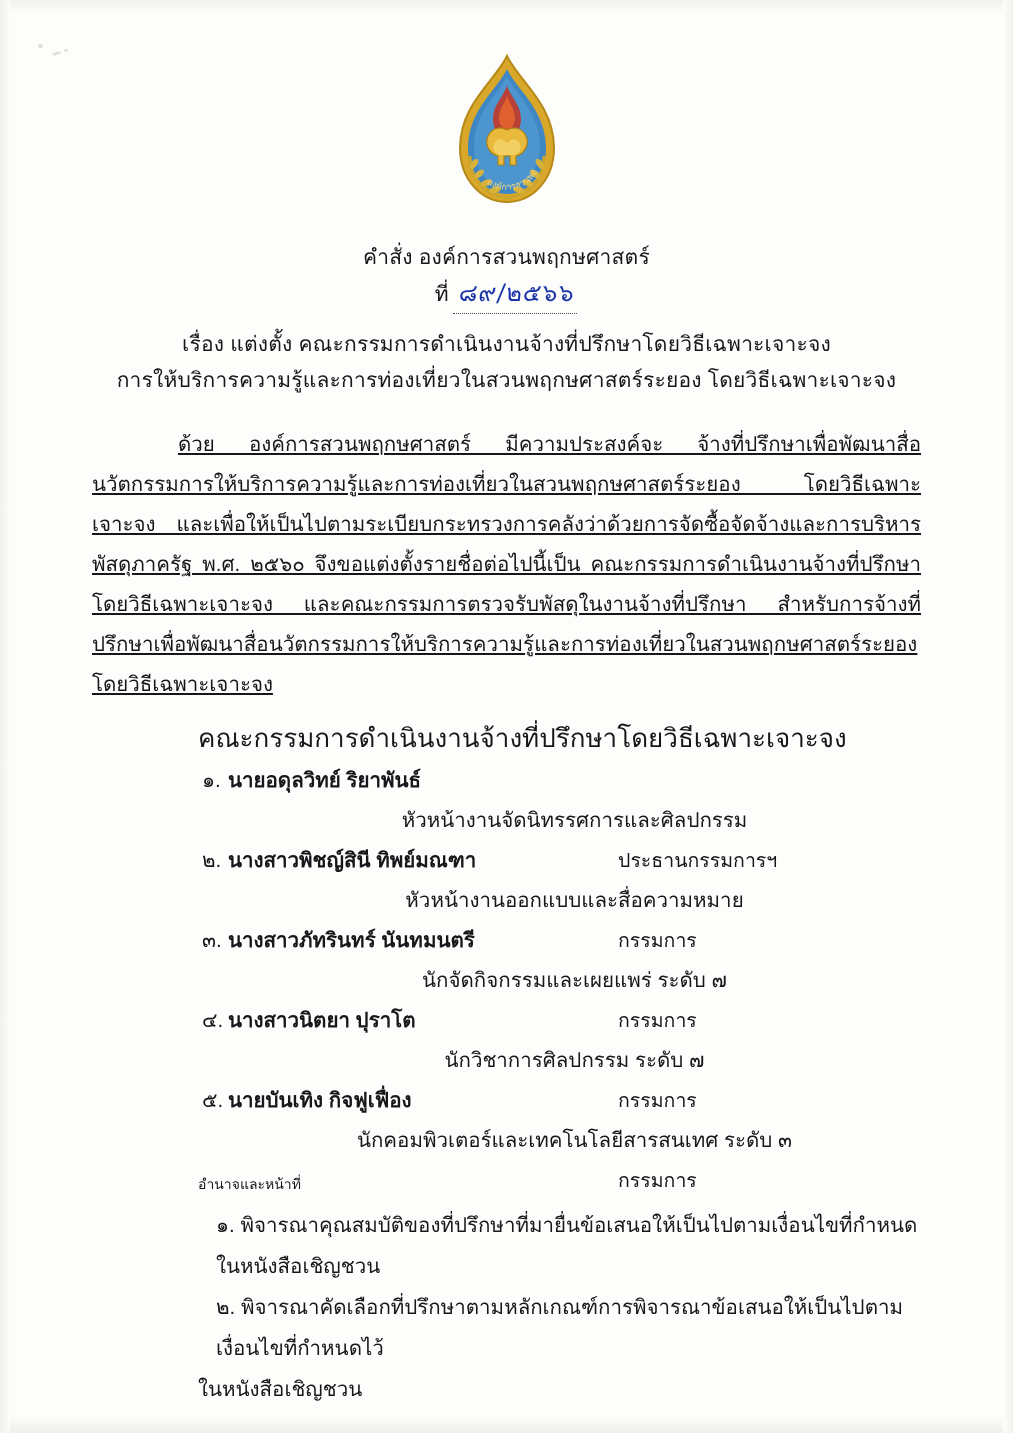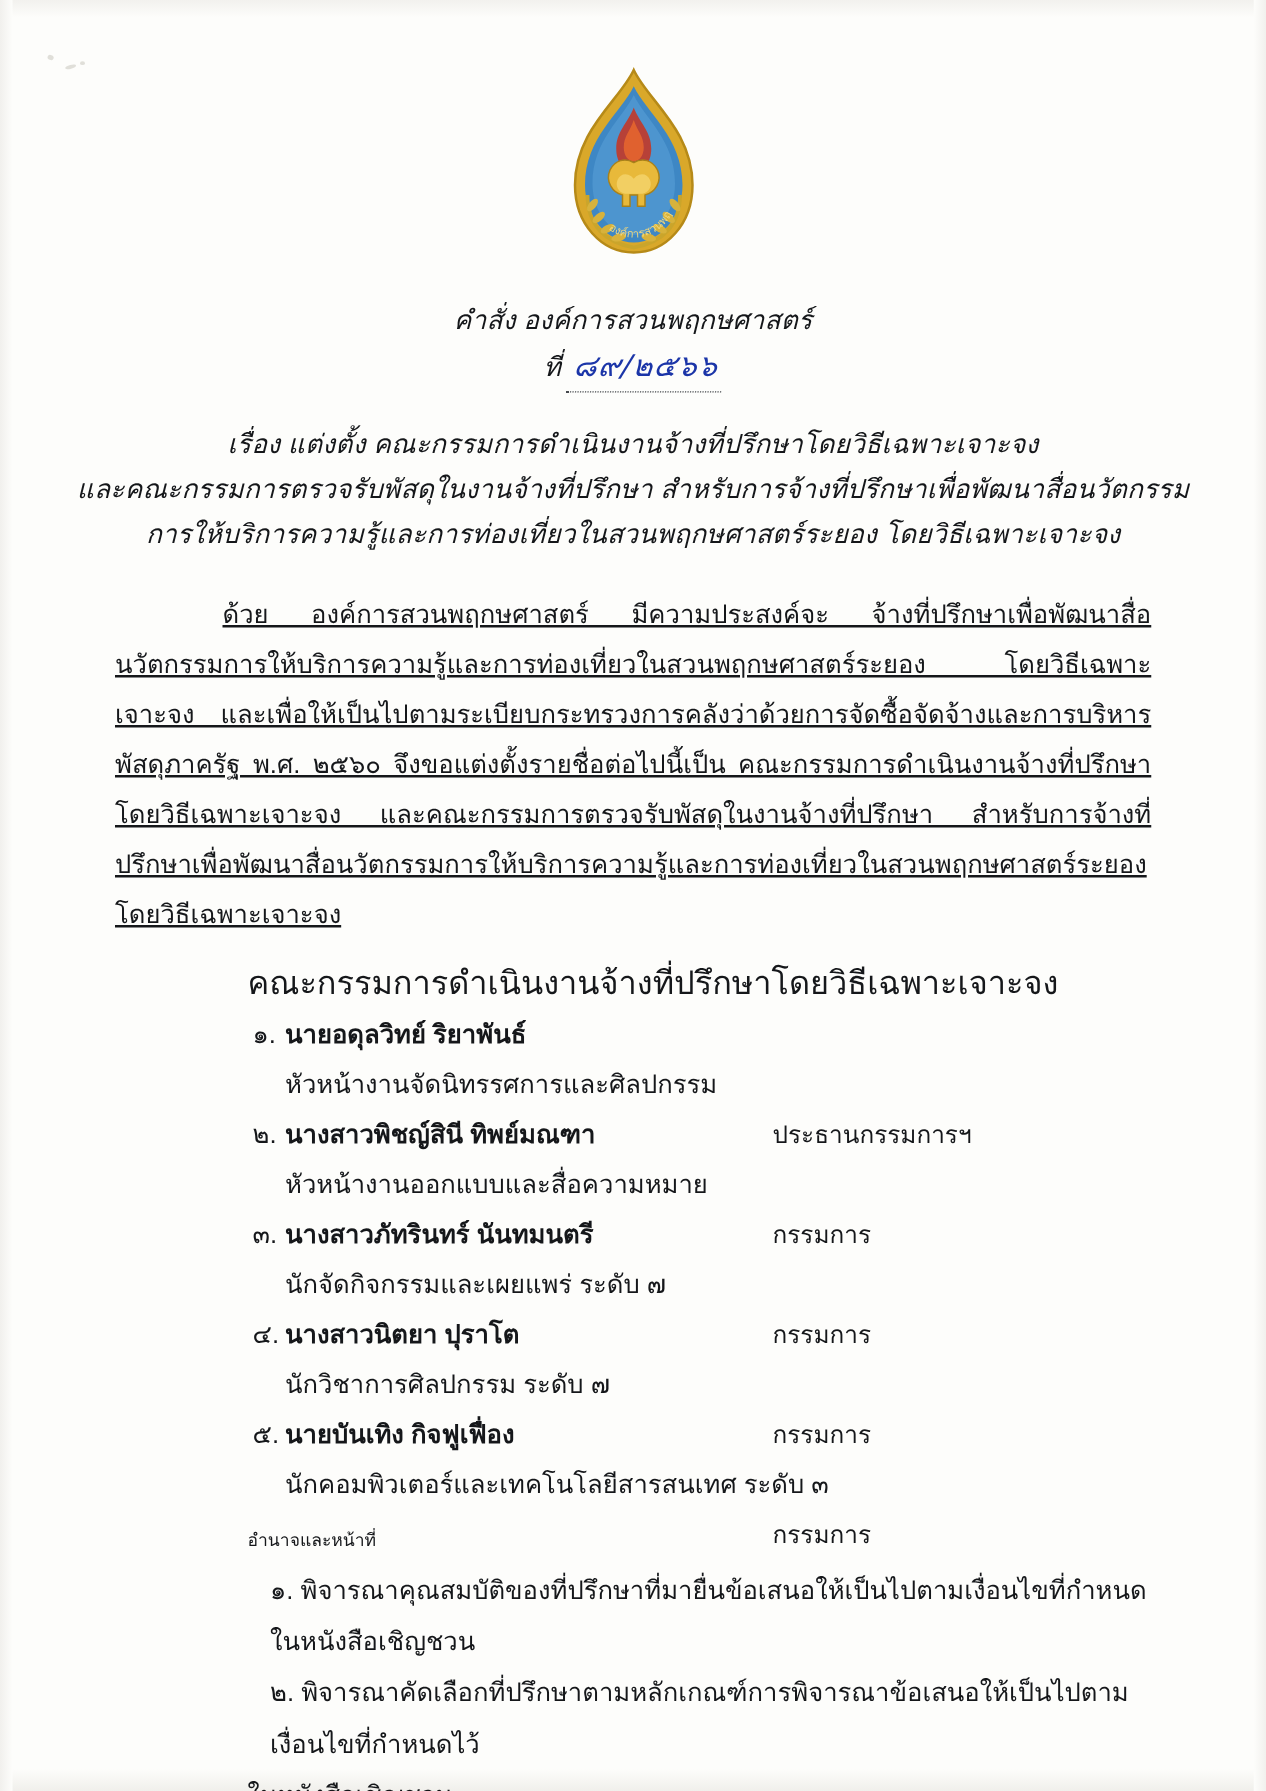--- a/index.html
+++ b/index.html
@@ -73,21 +73,20 @@
   .emblem {
     position: relative;
     width: 170px;
     height: 180px;
   }
 
   
   .head-block {
     text-align: center;
     margin-top: 8px;
-    font-style: italic;
   }
   .head-line {
     font-size: 21px;
     line-height: 34px;
     letter-spacing: .2px;
   }
   .order-no {
     font-size: 21px;
     line-height: 38px;
     display: inline-flex;
@@ -97,21 +96,21 @@
   .handwrite {
     font-family: "DejaVu Sans", sans-serif;
     color: #1b35a8;
     font-size: 24px;
     letter-spacing: 1px;
     border-bottom: 1.5px dotted #45484d;
     padding: 0 4px 1px 4px;
     transform: skewX(-6deg);
   }
   .subject {
-    margin-top: 24px;
+    margin-top: 12px;
   }
   .subject .head-line {
     line-height: 36px;
   }
 
   
   .body-block {
     margin: 26px 92px 0 92px;
     font-size: 20.5px;
     line-height: 40px;
@@ -159,20 +158,21 @@
   .member .role {
     position: absolute;
     left: 526px;
     font-size: 19.5px;
     line-height: 40px;
   }
   .member .position {
     font-size: 20.5px;
     line-height: 40px;
     padding-left: 26px;
+    text-align: center;
   }
 
   
   .duties-head {
     margin: 4px 92px 0 92px;
     font-size: 14px;
     line-height: 40px;
     padding-left: 106px;
   }
   .duties {
@@ -249,21 +249,20 @@
 
     <div class="head-block">
       <div class="head-line">คำสั่ง องค์การสวนพฤกษศาสตร์</div>
       <div class="order-no">
         <span>ที่</span>
         <span class="handwrite">๘๙/๒๕๖๖</span>
       </div>
 
       <div class="subject">
         <div class="head-line">เรื่อง แต่งตั้ง คณะกรรมการดำเนินงานจ้างที่ปรึกษาโดยวิธีเฉพาะเจาะจง</div>
-        <div class="head-line">และคณะกรรมการตรวจรับพัสดุในงานจ้างที่ปรึกษา สำหรับการจ้างที่ปรึกษาเพื่อพัฒนาสื่อนวัตกรรม</div>
         <div class="head-line">การให้บริการความรู้และการท่องเที่ยวในสวนพฤกษศาสตร์ระยอง โดยวิธีเฉพาะเจาะจง</div>
       </div>
     </div>
 
     <div class="body-block">
       <p><span class="indent"></span><span>ด้วย องค์การสวนพฤกษศาสตร์ มีความประสงค์จะ จ้างที่ปรึกษาเพื่อพัฒนาสื่อนวัตกรรมการให้บริการความรู้และการท่องเที่ยวในสวนพฤกษศาสตร์ระยอง โดยวิธีเฉพาะเจาะจง และเพื่อให้เป็นไปตามระเบียบกระทรวงการคลังว่าด้วยการจัดซื้อจัดจ้างและการบริหารพัสดุภาครัฐ พ.ศ. ๒๕๖๐ จึงขอแต่งตั้งรายชื่อต่อไปนี้เป็น คณะกรรมการดำเนินงานจ้างที่ปรึกษาโดยวิธีเฉพาะเจาะจง และคณะกรรมการตรวจรับพัสดุในงานจ้างที่ปรึกษา สำหรับการจ้างที่ปรึกษาเพื่อพัฒนาสื่อนวัตกรรมการให้บริการความรู้และการท่องเที่ยวในสวนพฤกษศาสตร์ระยอง โดยวิธีเฉพาะเจาะจง</span></p>
     </div>
 
     <div class="section-title">คณะกรรมการดำเนินงานจ้างที่ปรึกษาโดยวิธีเฉพาะเจาะจง</div>
 

